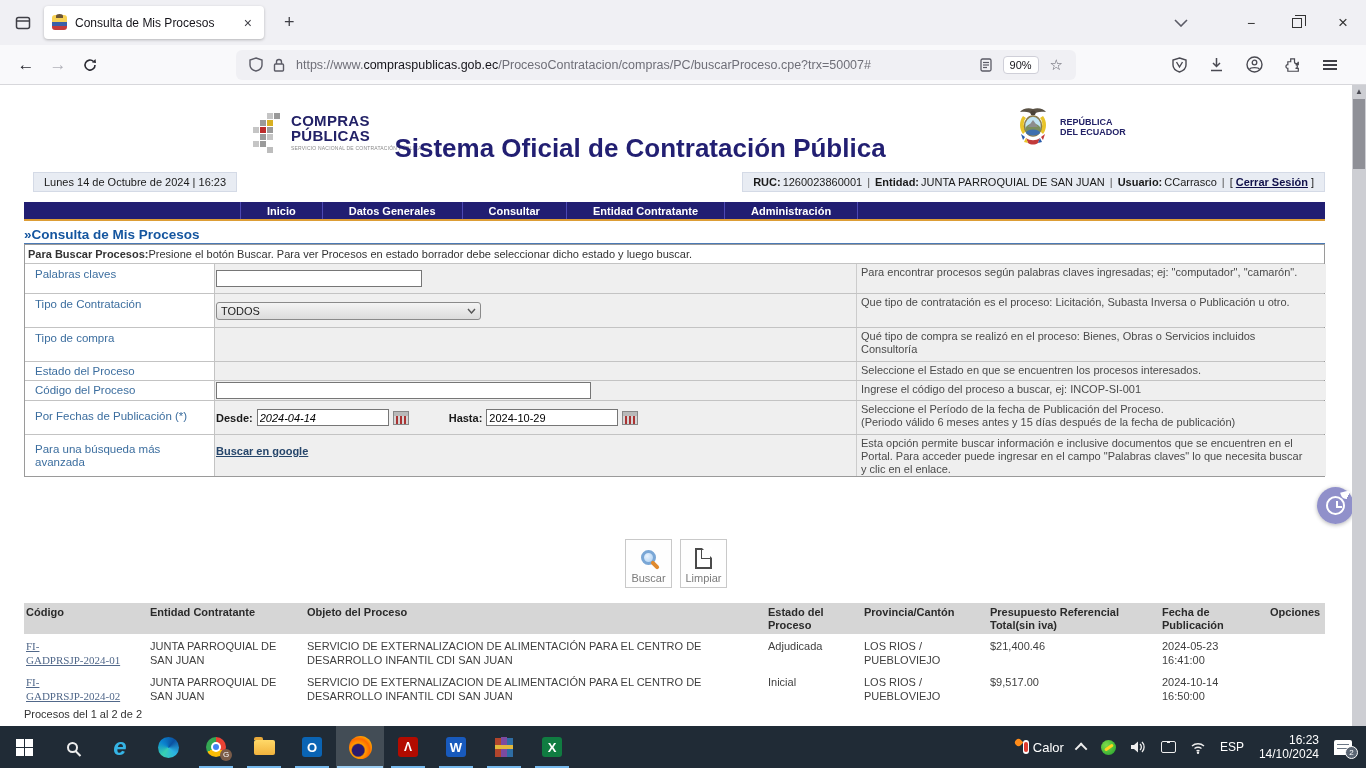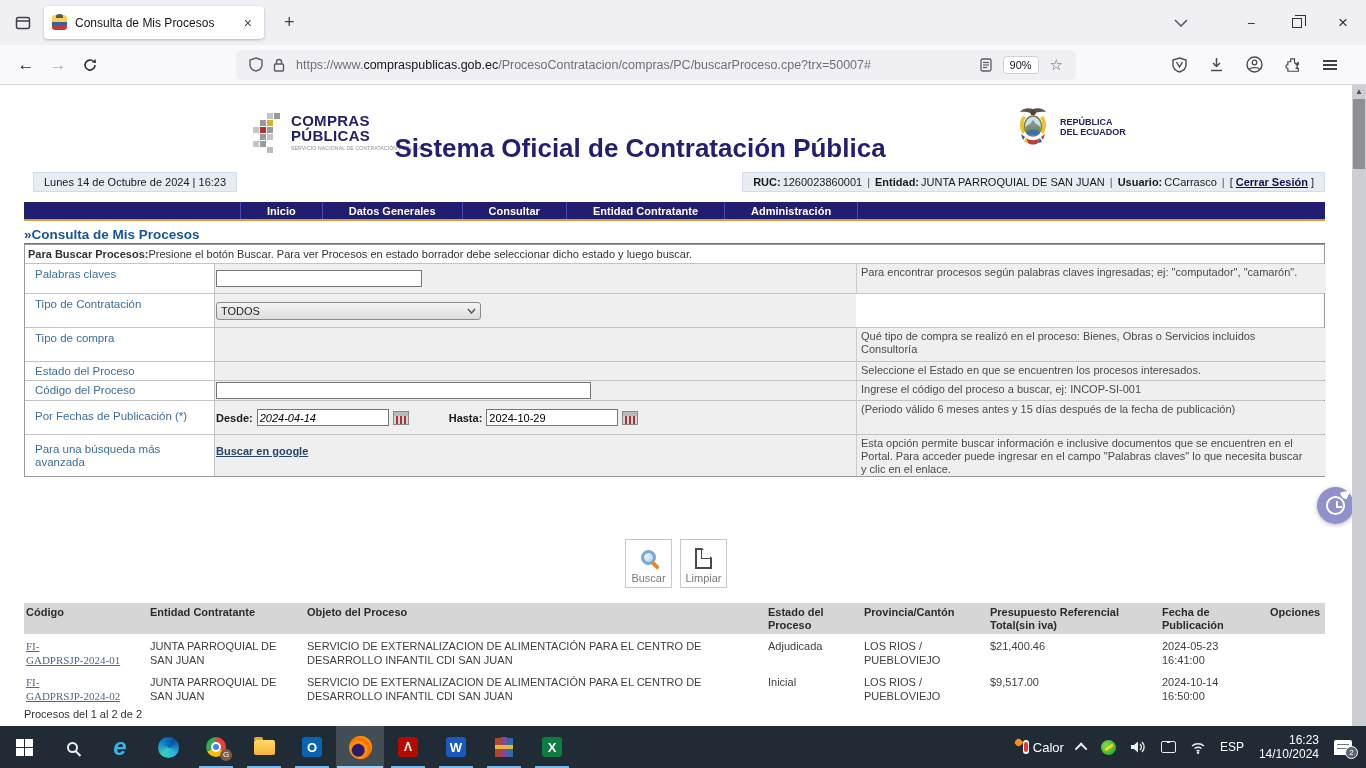--- a/index.html
+++ b/index.html
@@ -344,20 +344,21 @@
         <div class="f-control">
           <div class="sel">
             <span>TODOS</span>
             <span class="chev">
               <svg width="9" height="6" viewBox="0 0 9 6">
                   <polyline points="1,1 4.5,5 8,1" fill="none" stroke="#555" stroke-width="1.4"></polyline>
                 </svg>
             </span>
           </div>
         </div>
+        <div class="f-help">Que tipo de contratación es el proceso: Licitación, Subasta Inversa o Publicación u otro.</div>
       </div>
 
       <div class="f-row" style="height:34px;">
         <div class="f-label">Tipo de compra</div>
         <div class="f-control"></div>
         <div class="f-help">Qué tipo de compra se realizó en el proceso: Bienes, Obras o Servicios incluidos Consultoría</div>
       </div>
 
       <div class="f-row" style="height:19px;">
         <div class="f-label" style="padding-top:3px;">Estado del Proceso</div>
@@ -377,20 +378,21 @@
         <div class="f-label" style="padding-top:9px;">Por Fechas de Publicación (*)</div>
         <div class="f-control datebox">
           <b>Desde:</b>
           <input class="txt-input" style="width: 132px; font-style: italic;" value="2024-04-14">
           <span class="cal-icon"></span>
           <b style="margin-left:26px;">Hasta:</b>
           <input class="txt-input" style="width: 132px;" value="2024-10-29">
           <span class="cal-icon"></span>
         </div>
         <div class="f-help">
+          <div>Seleccione el Período de la fecha de Publicación del Proceso.</div>
           <div>(Periodo válido 6 meses antes y 15 días después de la fecha de publicación)</div>
         </div>
       </div>
 
       <div class="f-row" style="height:42px;">
         <div class="f-label" style="padding-top:8px; line-height:13px;">Para una búsqueda más avanzada</div>
         <div class="f-control" style="align-items:flex-start; padding-top:10px;">
           <a class="glink">Buscar en google</a>
         </div>
         <div class="f-help">Esta opción permite buscar información e inclusive documentos que se encuentren en el Portal. Para acceder puede ingresar en el campo "Palabras claves" lo que necesita buscar y clic en el enlace.</div>

